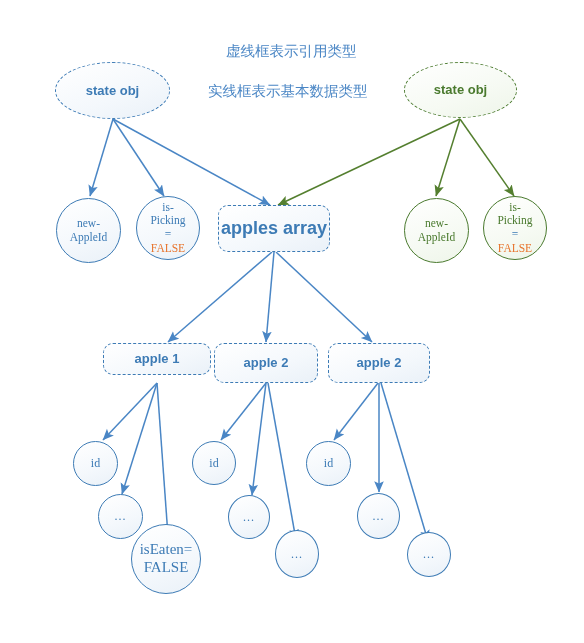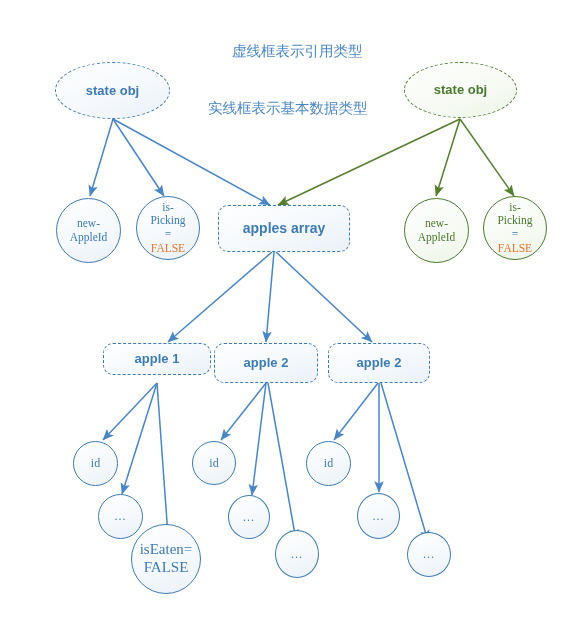--- a/index.html
+++ b/index.html
@@ -79,22 +79,22 @@
     <line x1="268" y1="383" x2="296" y2="540"></line>
   </g>
 
   <g stroke="#4a86c5" stroke-width="1.5" fill="none" marker-end="url(#arrB)">
     <line x1="378" y1="383" x2="334" y2="440"></line>
     <line x1="379" y1="383" x2="379" y2="492"></line>
     <line x1="381" y1="383" x2="428" y2="541"></line>
   </g>
 </svg>
 
-<div class="title-text" style="left:232px;top:42px;">虚线框表示引用类型</div>
-<div class="title-text" style="left:208px;top:99px;">实线框表示基本数据类型</div>
+<div class="title-text" style="left:226px;top:42px;">虚线框表示引用类型</div>
+<div class="title-text" style="left:208px;top:82px;">实线框表示基本数据类型</div>
 
 <div class="node ellipse dashed blue" style="left:55px;top:62px;width:115px;height:57px;font-size:13px;">
   <span>state obj</span>
 </div>
 
 <div class="node ellipse dashed green" style="left:404px;top:62px;width:113px;height:56px;font-size:13px;">
   <span>state obj</span>
 </div>
 
 <div class="node ellipse solid blue" style="left:56px;top:198px;width:65px;height:65px;font-size:11.5px;">
@@ -126,21 +126,21 @@
   <div>
     <span>is-</span>
     <span>Picking</span>
     <span>
       <span class="val-eq">=</span>
       <span class="val-orange">FALSE</span>
     </span>
   </div>
 </div>
 
-<div class="node rrect dashed blue" style="left:218px;top:205px;width:132px;height:47px;font-size:14px;">
+<div class="node rrect dashed blue" style="left:218px;top:205px;width:112px;height:47px;font-size:18px;">
   <span>apples  array</span>
 </div>
 
 <div class="node rrect dashed blue" style="left:103px;top:343px;width:108px;height:32px;font-size:13px;">
   <span>apple 1</span>
 </div>
 
 <div class="node rrect dashed blue" style="left:214px;top:343px;width:104px;height:40px;font-size:13px;">
   <span>apple 2</span>
 </div>

